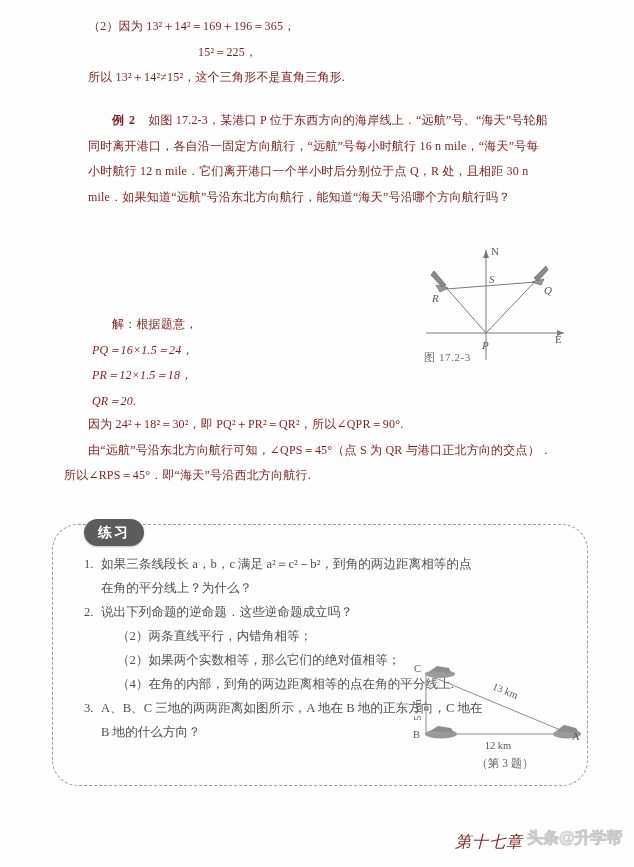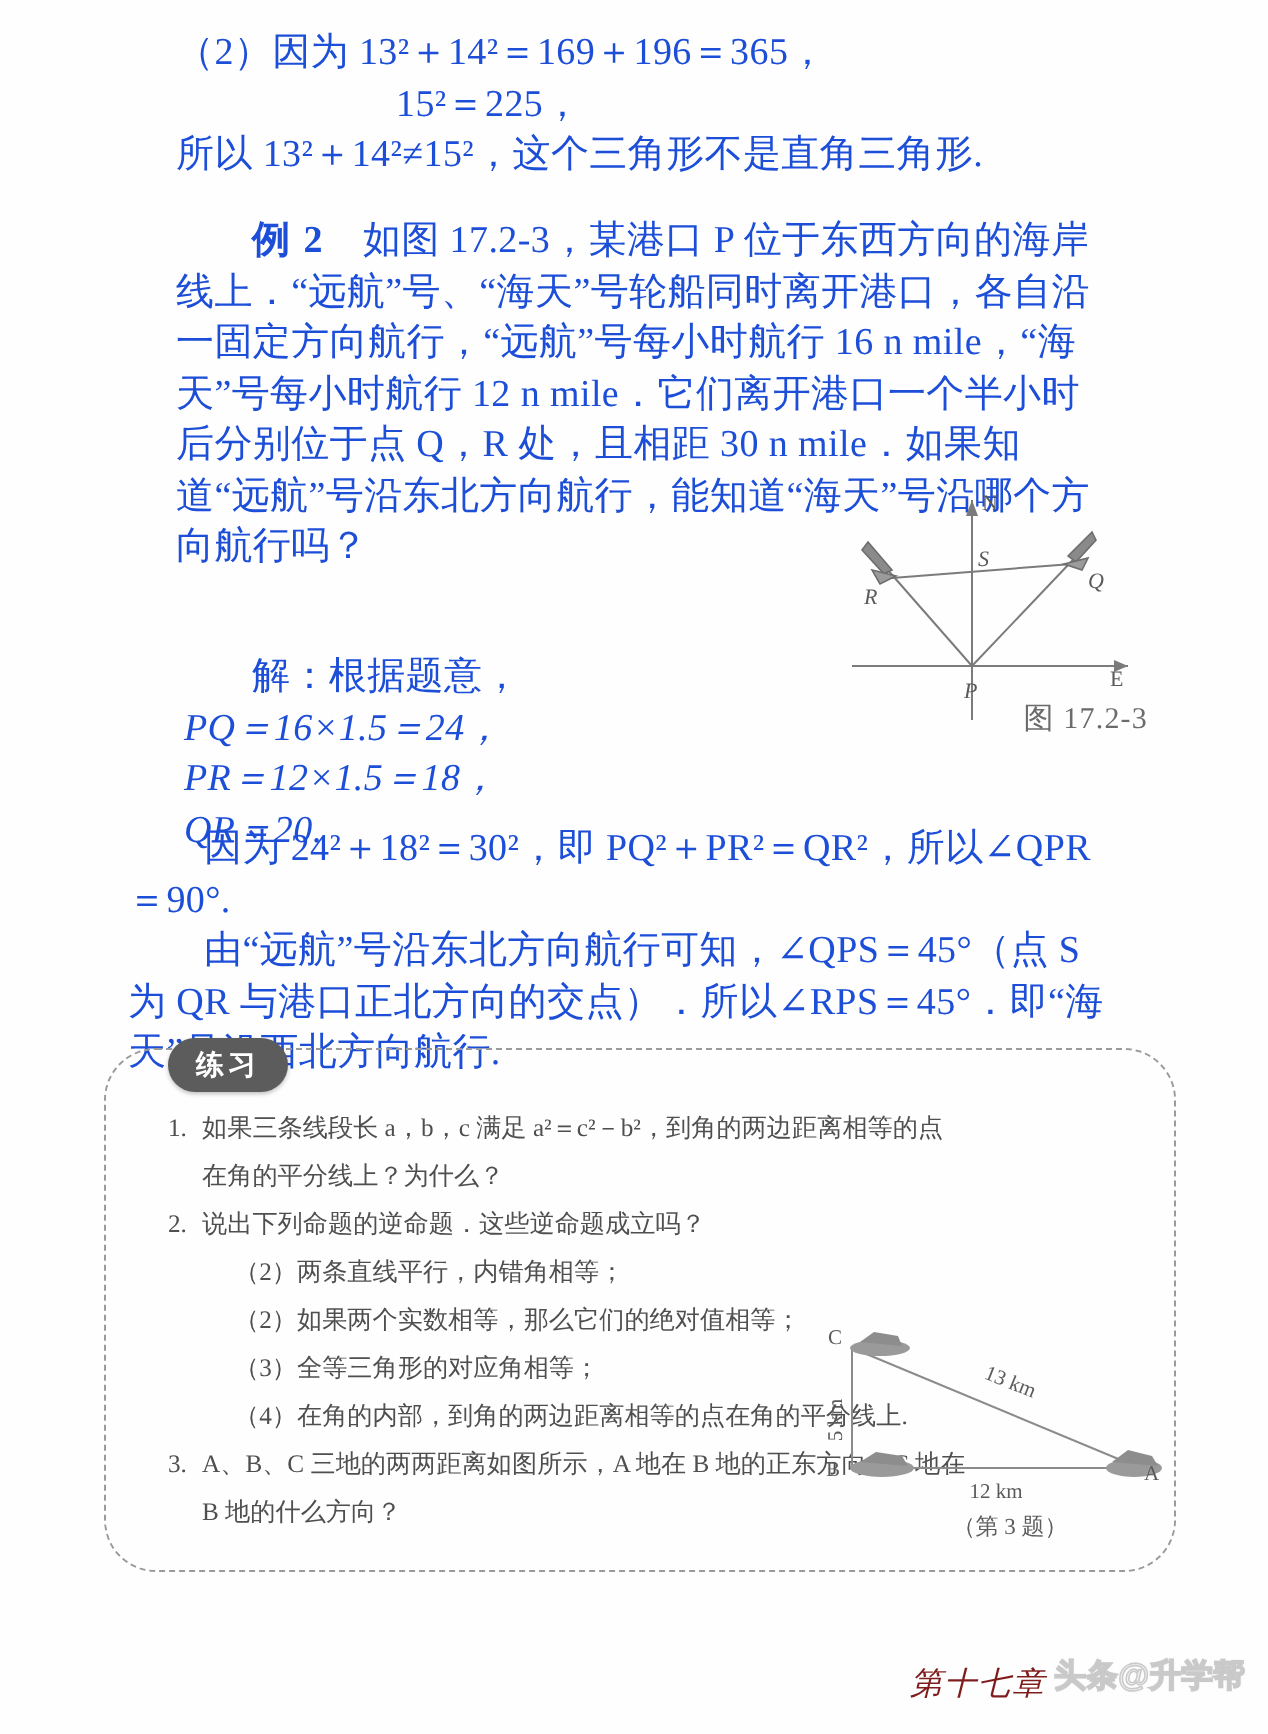--- a/index.html
+++ b/index.html
@@ -16,23 +16,23 @@
     overflow: hidden;
   }
   .page {
     position: absolute;
     inset: 0;
     background: #fefefe;
   }
 
   
   .txt {
-    font-size: 19px;
+    font-size: 12px;
     line-height: 25.5px;
-    color: #1d4ed8;
+    color: #7f1d1d;
     letter-spacing: 0.2px;
   }
   .indent2 { text-indent: 2em; }
   .mathi {
     font-family: "Liberation Serif", "DejaVu Serif", serif;
     font-style: italic;
   }
 
   
   #block-prev {
@@ -60,30 +60,30 @@
   #fig-nav {
     position: absolute;
     left: 424px; top: 238px;
     width: 150px; height: 132px;
   }
   #fig-nav svg { display: block; }
   .fig-cap {
     position: absolute;
     left: 424px; top: 350px;
     width: 150px;
-    text-align: right;
-    font-size: 15px;
+    text-align: left;
+    font-size: 11px;
     color: #6b6b6b;
     letter-spacing: 0.6px;
   }
 
   
   #block-sol {
     position: absolute;
-    left: 88px; top: 326px; width: 462px;
+    left: 88px; top: 312px; width: 462px;
   }
   #block-sol .eq { padding-left: 4px; }
 
   #block-sol2 {
     position: absolute;
     left: 64px; top: 412px; width: 492px;
   }
   #block-sol2 .p { text-indent: 2em; }
 
   
@@ -251,21 +251,20 @@
     <div class="q">
       <div class="q-num">1.</div>
       <div class="q-body">如果三条线段长 a，b，c 满足 a²＝c²－b²，到角的两边距离相等的点在角的平分线上？为什么？</div>
     </div>
     <div class="q">
       <div class="q-num">2.</div>
       <div class="q-body">
         <div>说出下列命题的逆命题．这些逆命题成立吗？</div>
         <div class="sub">（2）两条直线平行，内错角相等；</div>
         <div class="sub">（2）如果两个实数相等，那么它们的绝对值相等；</div>
-        <div class="sub">（3）全等三角形的对应角相等；</div>
         <div class="sub">（4）在角的内部，到角的两边距离相等的点在角的平分线上.</div>
       </div>
     </div>
     <div class="q">
       <div class="q-num">3.</div>
       <div class="q-body">A、B、C 三地的两两距离如图所示，A 地在 B 地的正东方向，C 地在 B 地的什么方向？</div>
     </div>
   </div>
 
   <div id="fig-tri">

